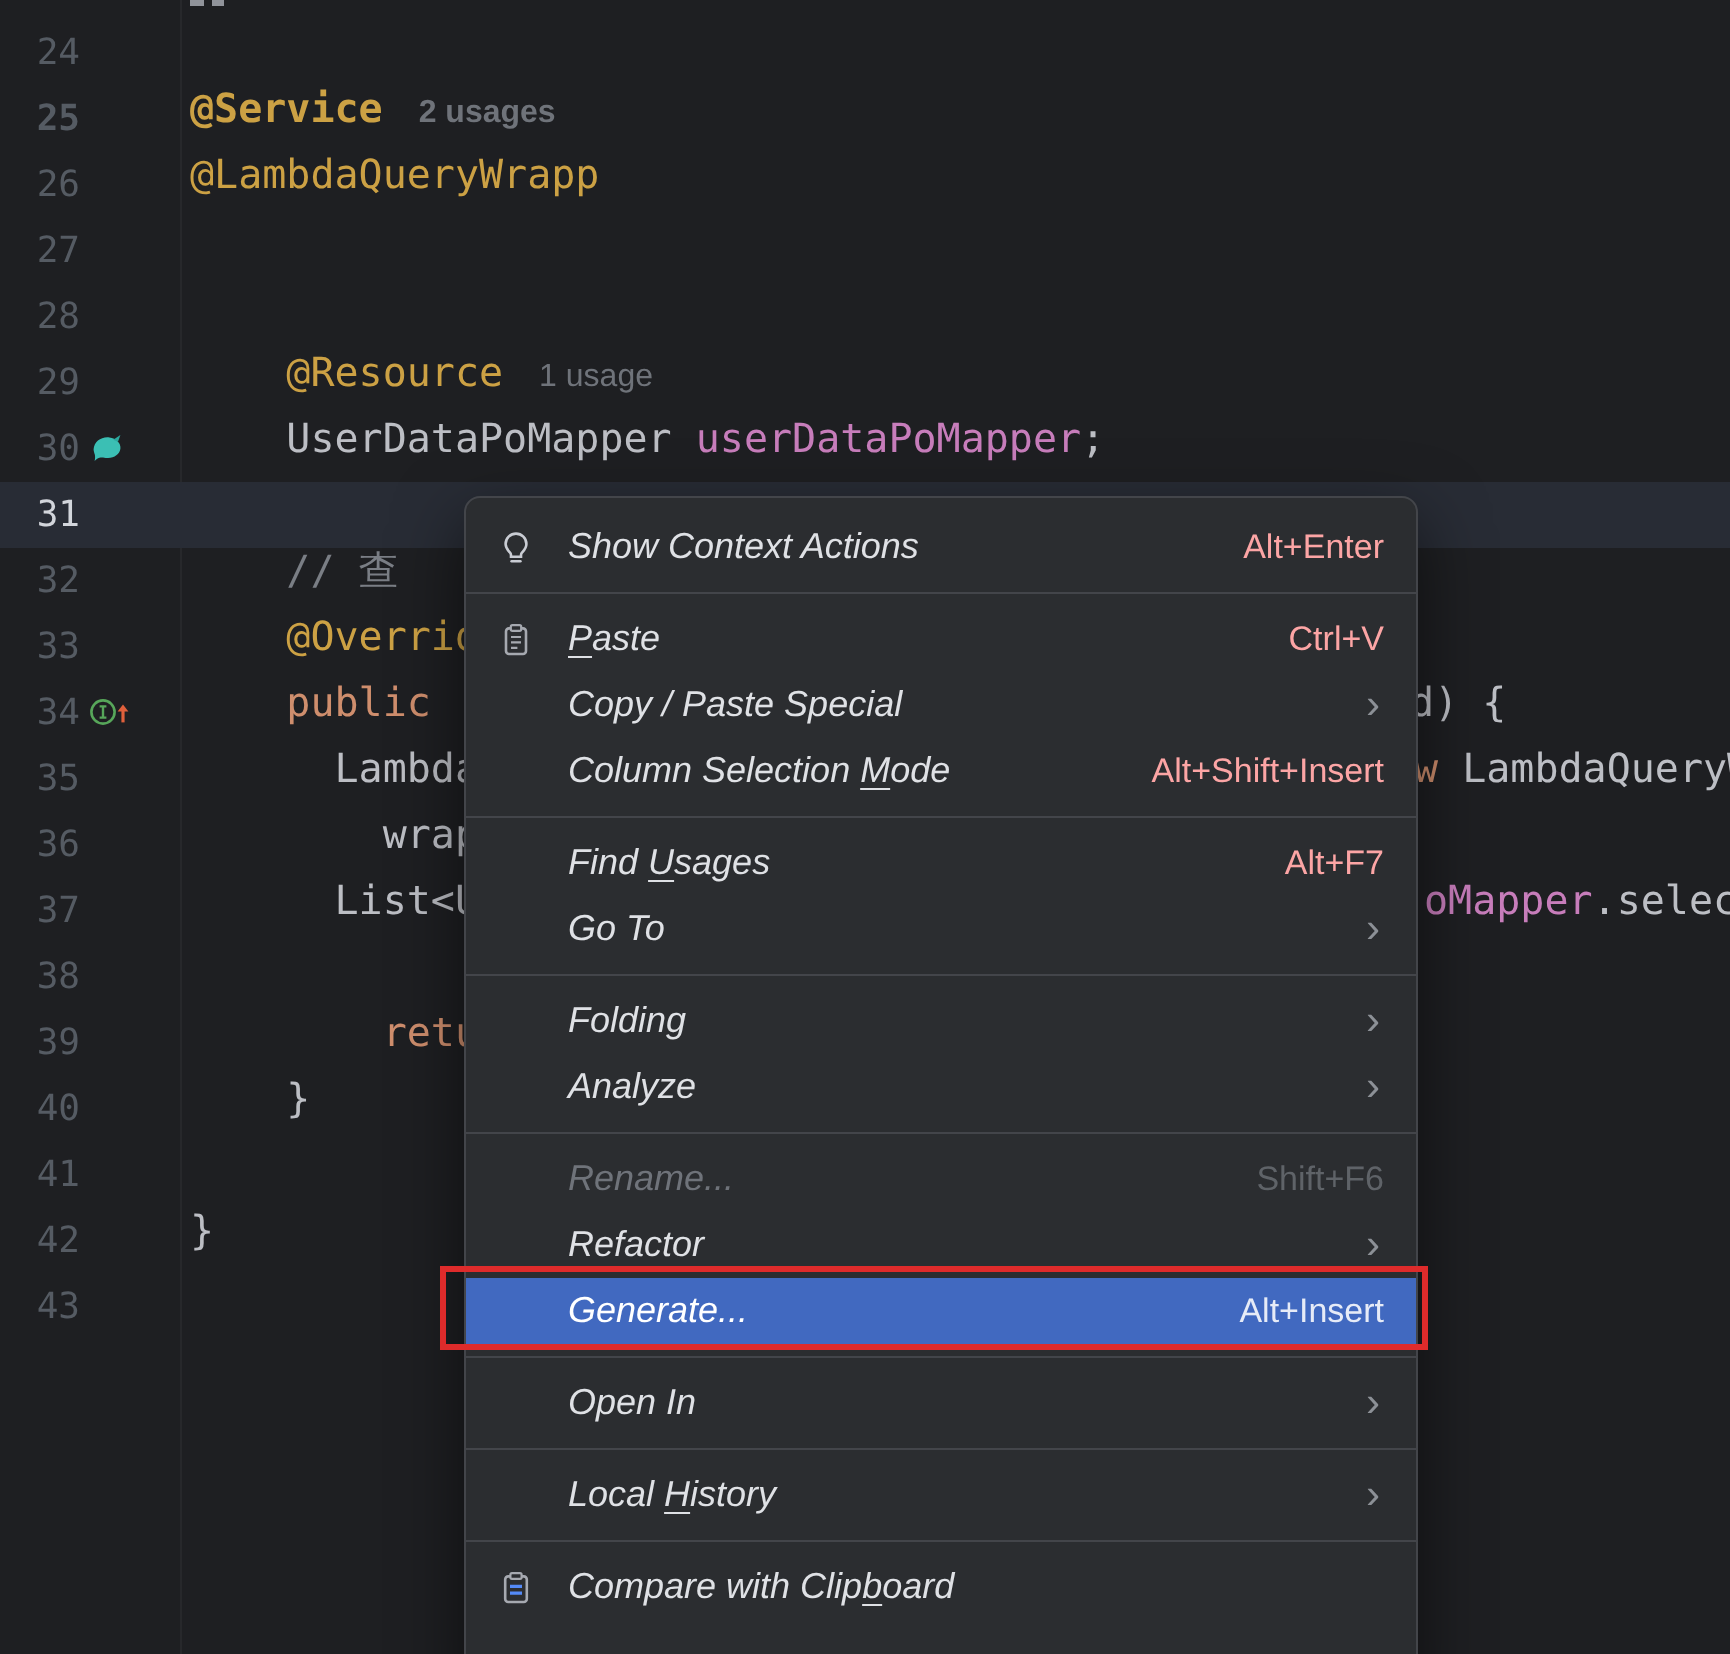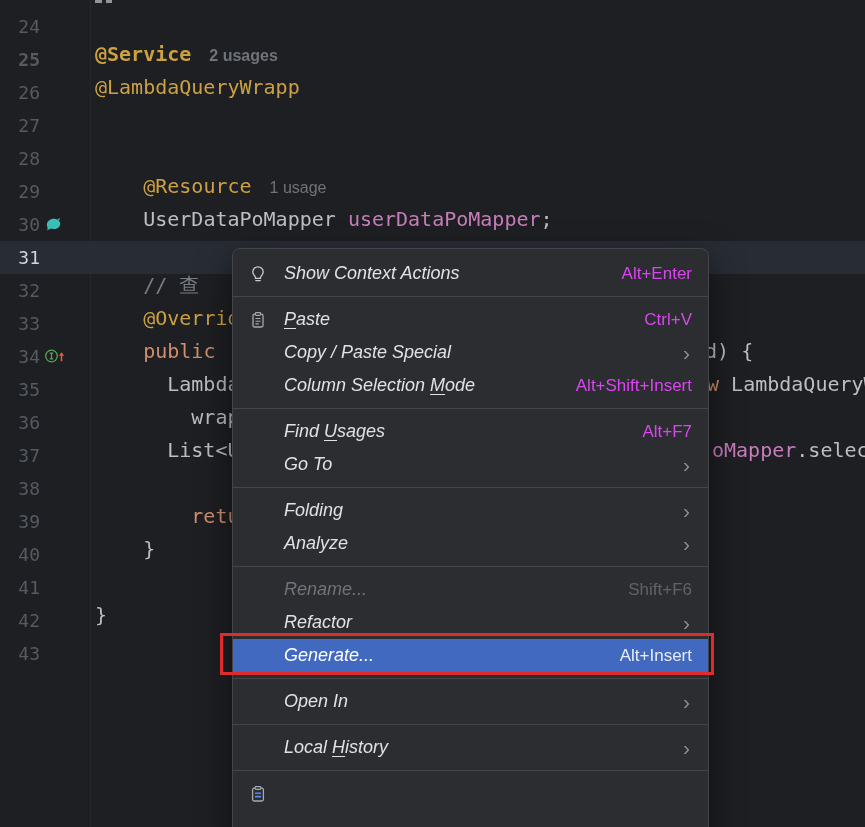--- a/index.html
+++ b/index.html
@@ -57,21 +57,21 @@
   }
   .menu-item {
     height: 33px; display: flex; align-items: center;
     padding: 0 16px; font-size: 18px; color: #DFE1E5;
   }
   .menu-item.selected { background: var(--menu-sel, #4169C0); color: #FFFFFF; }
   .menu-item.disabled { color: #6F737A; }
   .mi-icon { width: 26px; margin-right: 9px; flex: none; display: flex; align-items: center; }
   .mi-label { white-space: nowrap; font-style: italic; }
   .u { text-decoration: underline; text-underline-offset: 3px; }
-  .mi-shortcut { margin-left: auto; padding-left: 24px; font-size: 17px; color: #d946ef; white-space: nowrap; }
+  .mi-shortcut { margin-left: auto; padding-left: 24px; font-size: 17px; color: #fca5a5; white-space: nowrap; }
   .menu-item.selected .mi-shortcut { color: rgba(255,255,255,0.87); }
   .menu-item.disabled .mi-shortcut { color: #5F6368; }
   .mi-chev { margin-left: auto; margin-right: 2px; color: #8C9096; font-size: 21px; line-height: 1; }
   .menu-sep { height: 1px; background: #43454A; margin: 6px 0; }
 
   
   .gen-annotation {
     position: absolute; left: 220px; top: 633px; width: 494px; height: 42px;
     border: 3px solid var(--ann-red, #DE2B2B);
     z-index: 20; pointer-events: none;
@@ -265,16 +265,17 @@
     </div>
     <div class="menu-sep"></div>
     <div class="menu-item">
       <span class="mi-icon">
         <svg width="18" height="18" viewBox="0 0 18 18" fill="none">
           <rect x="3.6" y="3.2" width="10.8" height="12.8" rx="1.5" stroke="#A6A9B0" stroke-width="1.3"></rect>
           <rect x="6.2" y="1.6" width="5.6" height="2.8" rx="0.8" fill="#2B2D30" stroke="#A6A9B0" stroke-width="1.1"></rect>
           <path d="M6 8.2h6M6 11.6h6" stroke="#548AF7" stroke-width="1.6"></path>
         </svg>
       </span>
+      <span class="mi-label">Compare with Clip<span class="u">b</span>oard</span>
     </div>
   </div>
 
 <div class="gen-annotation"></div>
 
 </body></html>

